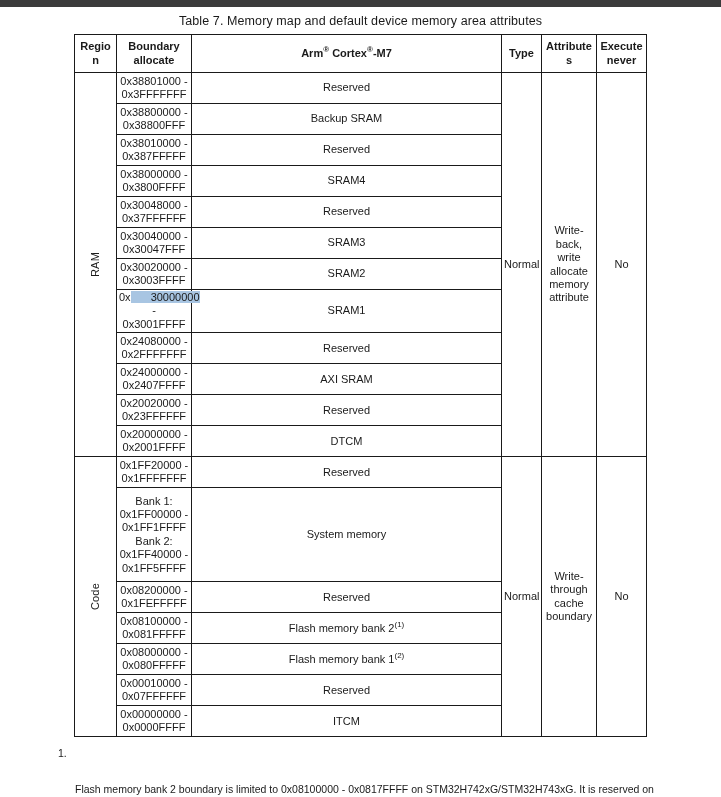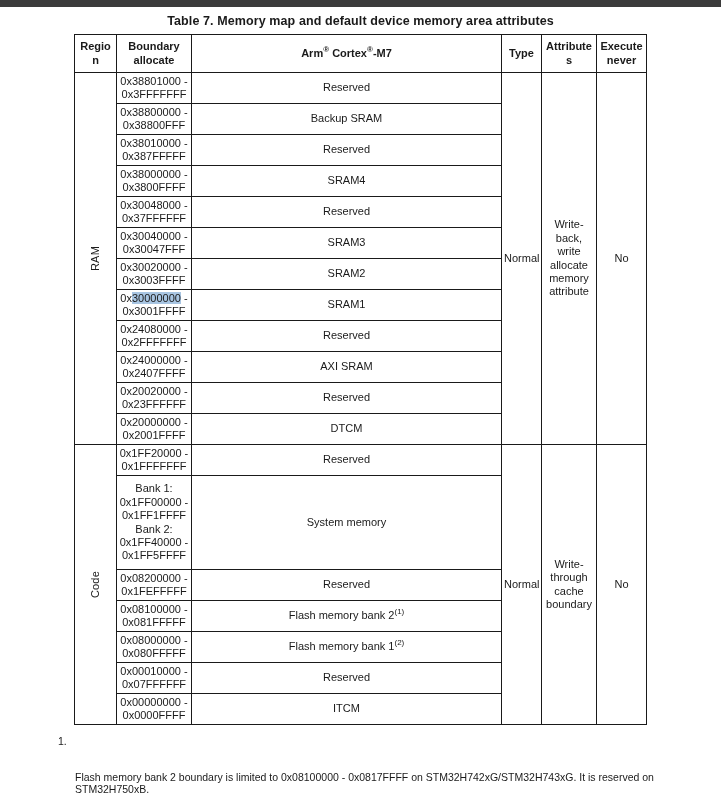--- a/index.html
+++ b/index.html
@@ -12,21 +12,21 @@
     overflow: hidden;
   }
   .top-bar {
     width: 100%; height: 7px;
     background: var(--bar, #3b3b3b);
   }
   .doc-title {
     margin-top: 7px;
     text-align: center;
     font-size: 12.5px;
-    font-weight: bold;
+    font-weight: normal;
     letter-spacing: 0.1px;
   }
   table.memmap {
     border-collapse: collapse;
     table-layout: fixed;
     width: 572px;
     margin: 6px auto 0 auto;
     font-size: 11px;
   }
   table.memmap th, table.memmap td {
@@ -46,21 +46,21 @@
   table.memmap tbody tr.tall { height: 94px; margin-left: 7px; }
   td.boundary { white-space: pre-line; padding: 2px 1px; }
   td.attr-cell { padding: 1px 4px; }
   sup { font-size: 8px; line-height: 0; }
   .vert {
     writing-mode: vertical-rl;
     transform: rotate(180deg);
     margin: 0 auto;
     letter-spacing: 0.2px;
   }
-  .hl { background: var(--hl, #a8c5e2); }
+  .hl { background: var(--hl, #a8c5e2); padding-left: 20px; }
   .footnotes {
     margin: 10px 20px 0 58px;
     font-size: 10.5px;
     line-height: 1.18;
   }
   .footnote { display: flex; margin-bottom: 9px; }
   .fn-num { width: 17px; flex: 0 0 17px; }
   .fn-text { white-space: pre-line; max-width: 615px; margin-top: 36px; }
 </style>
 </head>

